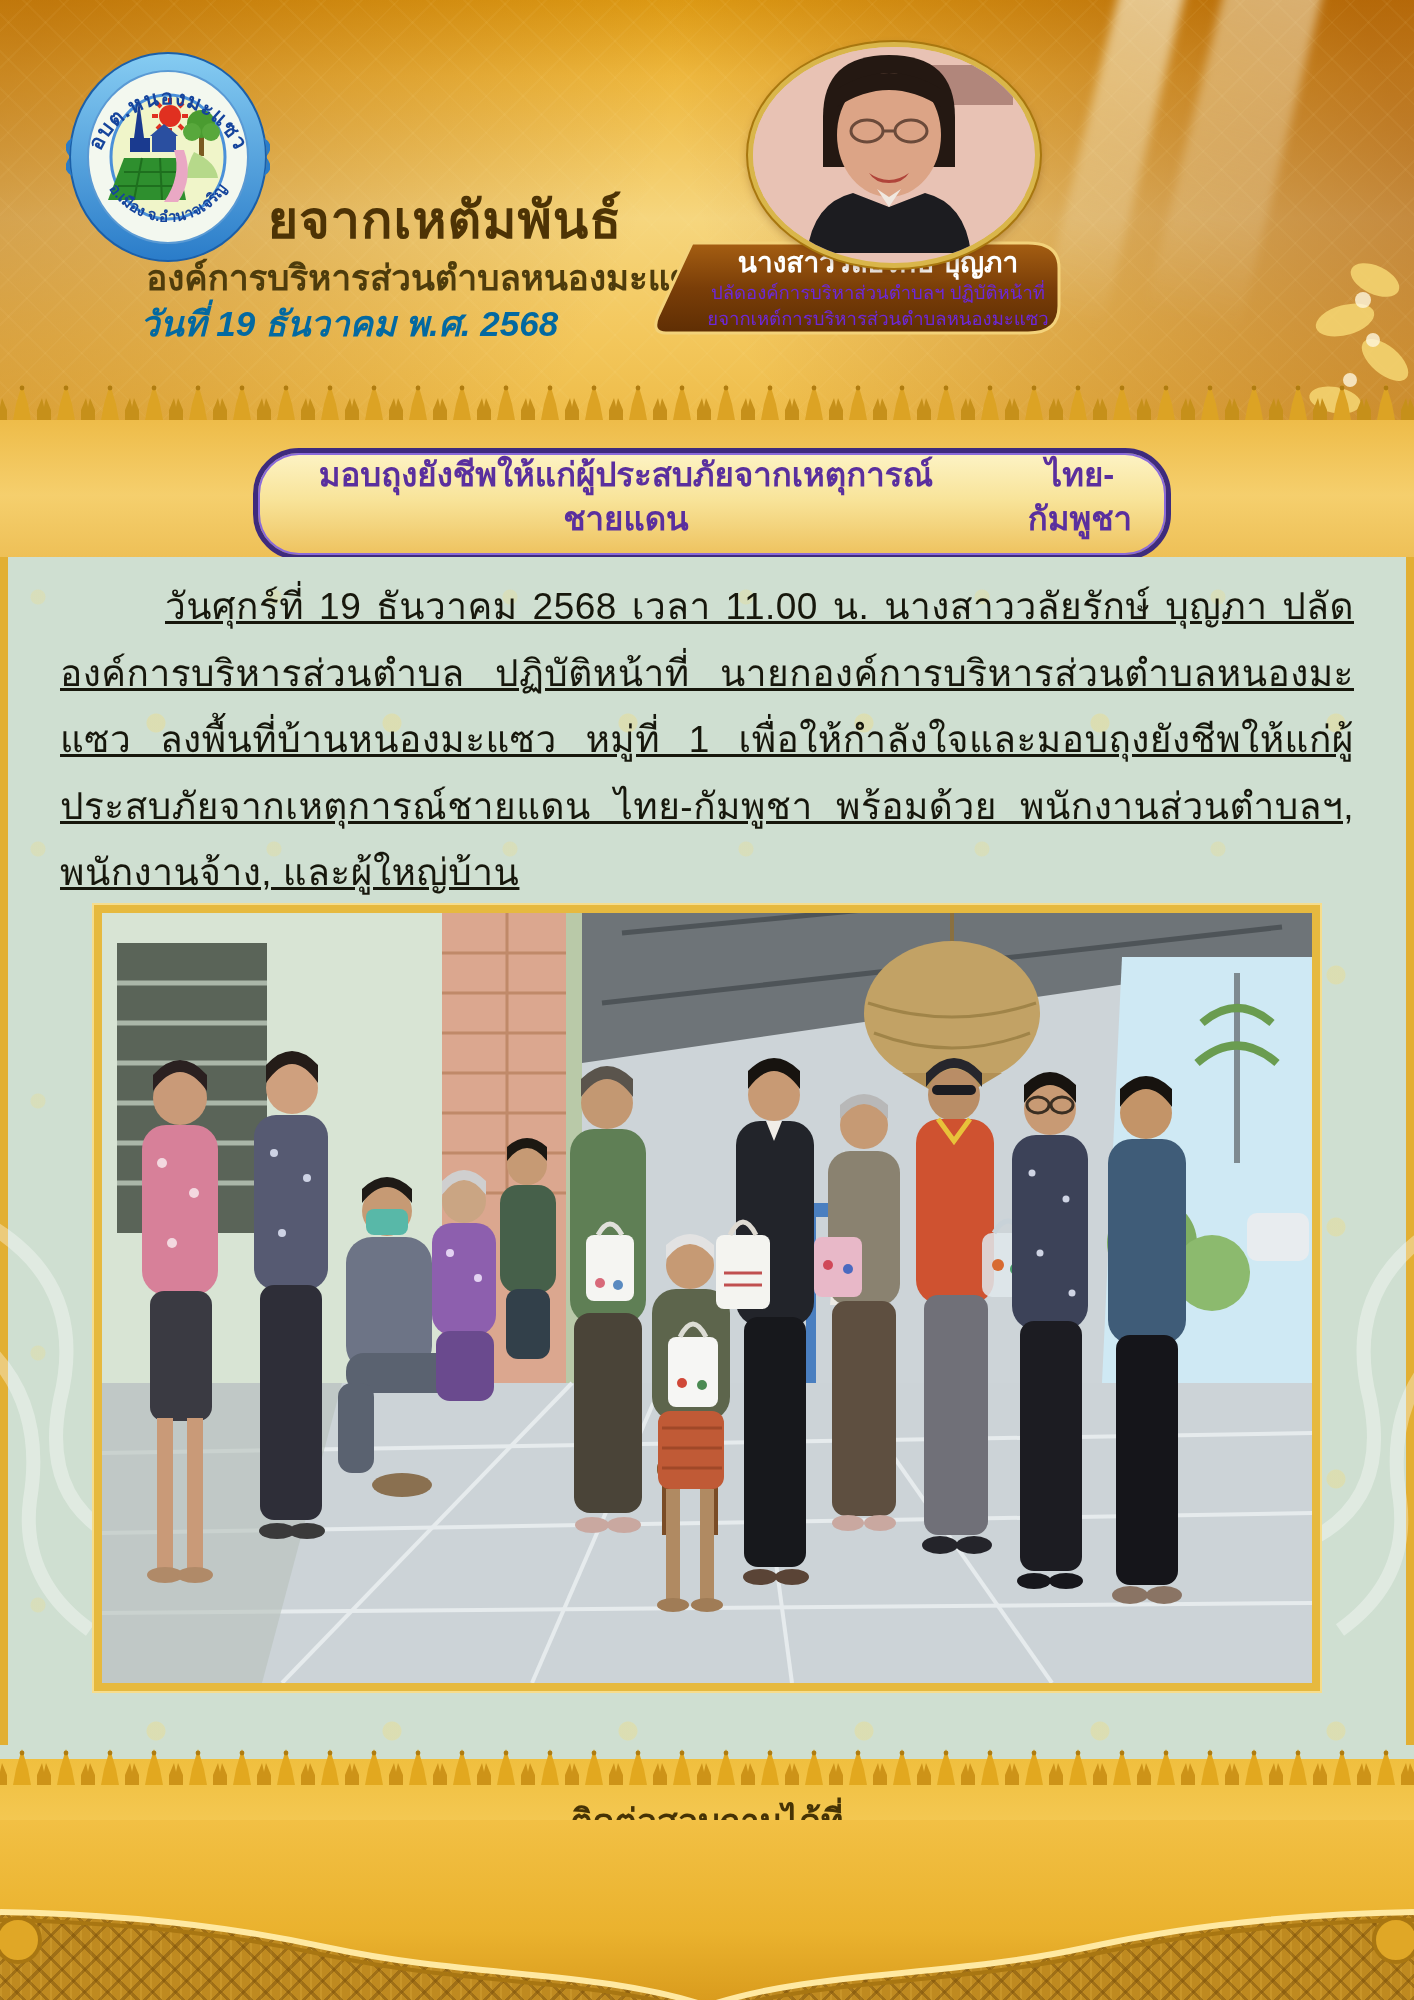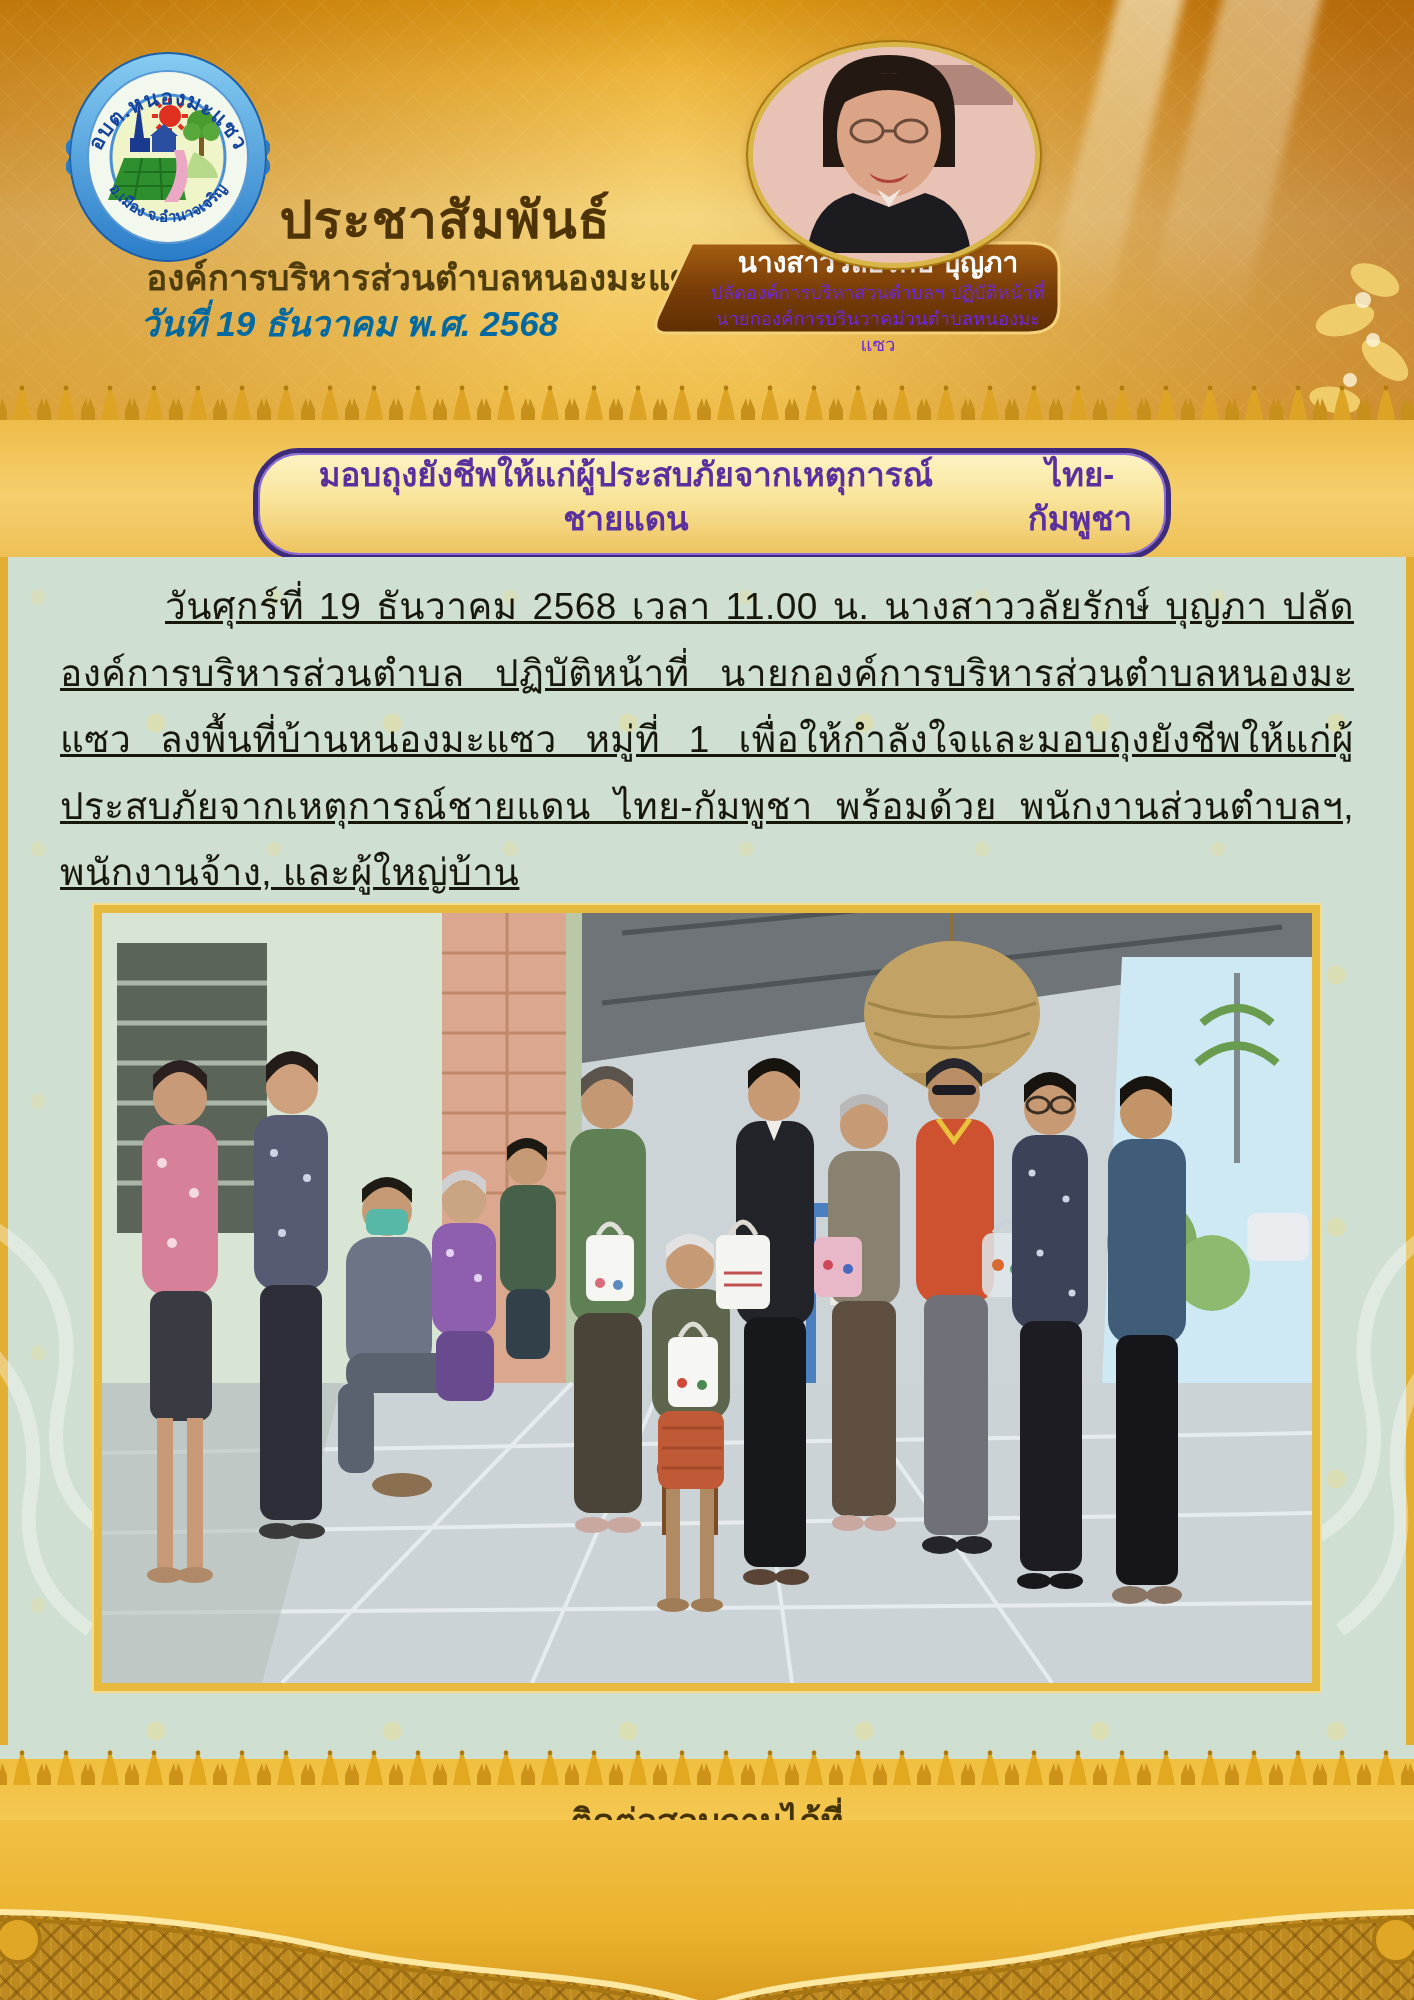--- a/index.html
+++ b/index.html
@@ -156,38 +156,38 @@
     <path id="arcTop" d="M30,116 A74,80 0 0 1 174,116" fill="none"></path>
     <path id="arcBot" d="M32,112 A72,78 0 0 0 172,112" fill="none"></path>
     <text font-size="21" font-weight="bold" fill="#15449c" letter-spacing="1">
       <textPath href="#arcTop" startOffset="50%" text-anchor="middle">อบต.หนองมะแซว</textPath>
     </text>
     <text font-size="15" font-weight="bold" fill="#15449c">
       <textPath href="#arcBot" startOffset="50%" text-anchor="middle">อ.เมือง จ.อำนาจเจริญ</textPath>
     </text>
   </svg>
 
-  <div class="abs subtitle">ประชาสัมพันธ์</div>
+  <div class="abs subtitle">ยจากเหตัมพันธ์</div>
   <div class="abs org-name">องค์การบริหารส่วนตำบลหนองมะแซว</div>
   <div class="abs date-line">วันที่ 19 ธันวาคม พ.ศ. 2568</div>
 
   <svg class="abs badge" viewBox="0 0 414 96">
     <defs>
       <linearGradient id="badgeBrown" x1="0" y1="0" x2="0" y2="1">
         <stop offset="0" stop-color="#a55e12"></stop>
           <stop offset=".5" stop-color="#7a3e08"></stop>
           <stop offset="1" stop-color="#5f2e04"></stop>
       </linearGradient>
     </defs>
     <path d="M44,3 L380,3 Q411,3 411,28 L411,66 Q411,93 380,93 L18,93 Q3,93 10,76 Z" fill="url(#badgeBrown)" stroke="#f3d27a" stroke-width="3"></path>
   </svg>
   <div class="abs badge-text">
     <div class="badge-name">นางสาววลัยรักษ์  บุญภา</div>
     <div class="badge-pos">ปลัดองค์การบริหาส่วนตำบลฯ ปฏิบัติหน้าที่</div>
-    <div class="badge-pos">นายกองค์การบรินวาคม่วนตำบลหนองมะแซว</div>
+    <div class="badge-pos">ยจากเหต์การบริหารส่วนตำบลหนองมะแซว</div>
   </div>
 
   <div class="abs portrait">
     <svg width="272" height="206" viewBox="0 0 272 206">
       <rect width="272" height="206" fill="#e8c2b4"></rect>
       <rect x="150" y="18" width="110" height="40" fill="#7a4a42" opacity=".5"></rect>
       <g>
         <path d="M70,70 Q70,8 136,8 Q202,8 202,70 L202,120 L70,120 Z" fill="#241812"></path>
         <ellipse cx="136" cy="88" rx="52" ry="62" fill="#dca486"></ellipse>
         <path d="M84,60 Q136,26 188,60 L188,42 Q136,10 84,42 Z" fill="#241812"></path>

